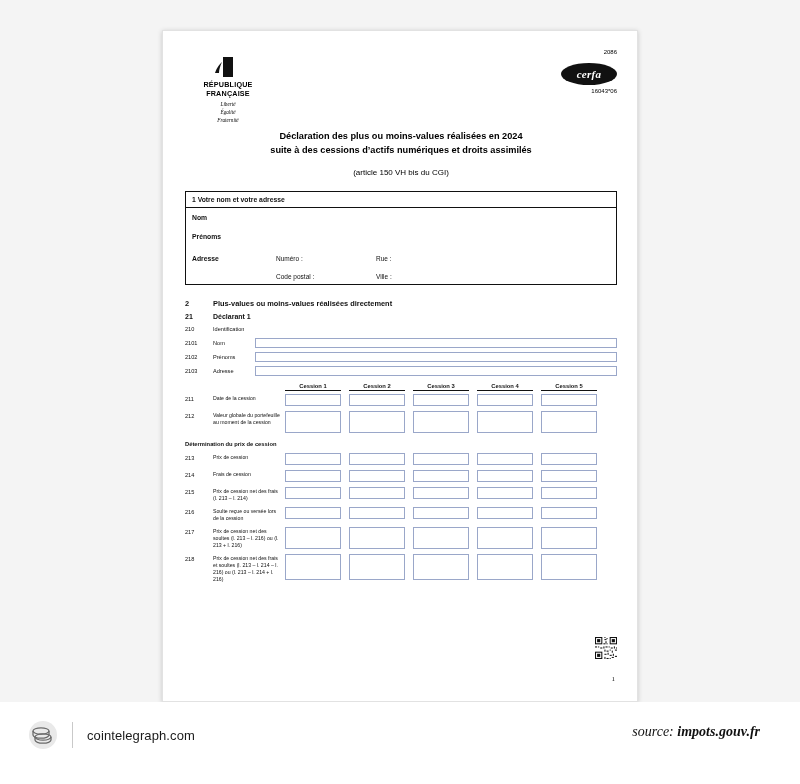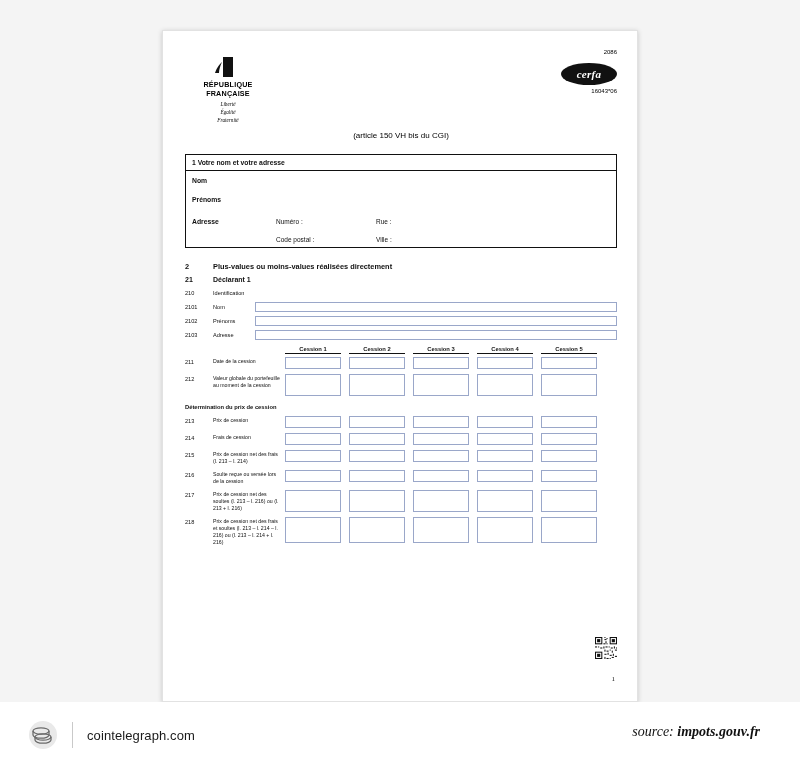--- a/index.html
+++ b/index.html
@@ -364,20 +364,22 @@
         </div>
 
         <div class="cerfa-block">
           <div class="cerfa-number">2086</div>
           <div class="cerfa-oval">cerfa</div>
           <div class="cerfa-code">16043*06</div>
         </div>
       </div>
 
       <div class="doc-title">
+        <div>Déclaration des plus ou moins-values réalisées en 2024</div>
+        <div>suite à des cessions d’actifs numériques et droits assimilés</div>
       </div>
       <div class="doc-subtitle">(article 150 VH bis du CGI)</div>
 
       <div class="id-box">
         <div class="id-box-header">1 Votre nom et votre adresse</div>
         <div class="id-row nom">Nom</div>
         <div class="id-row prenoms">Prénoms</div>
         <div class="id-row adresse">Adresse</div>
         <div class="id-sub numero">Numéro :</div>
         <div class="id-sub rue">Rue :</div>

